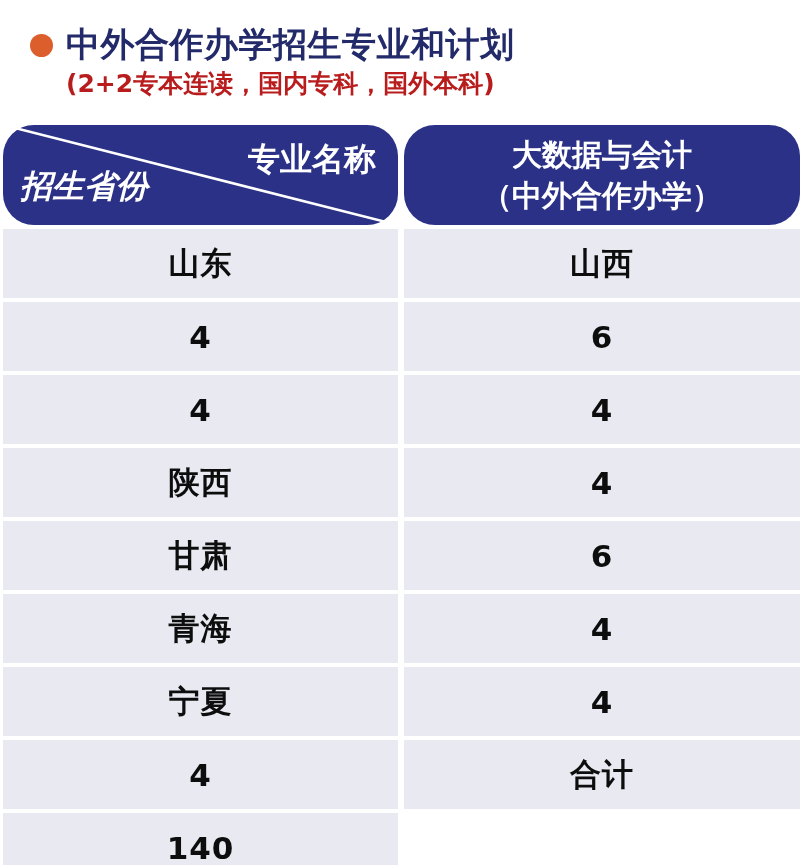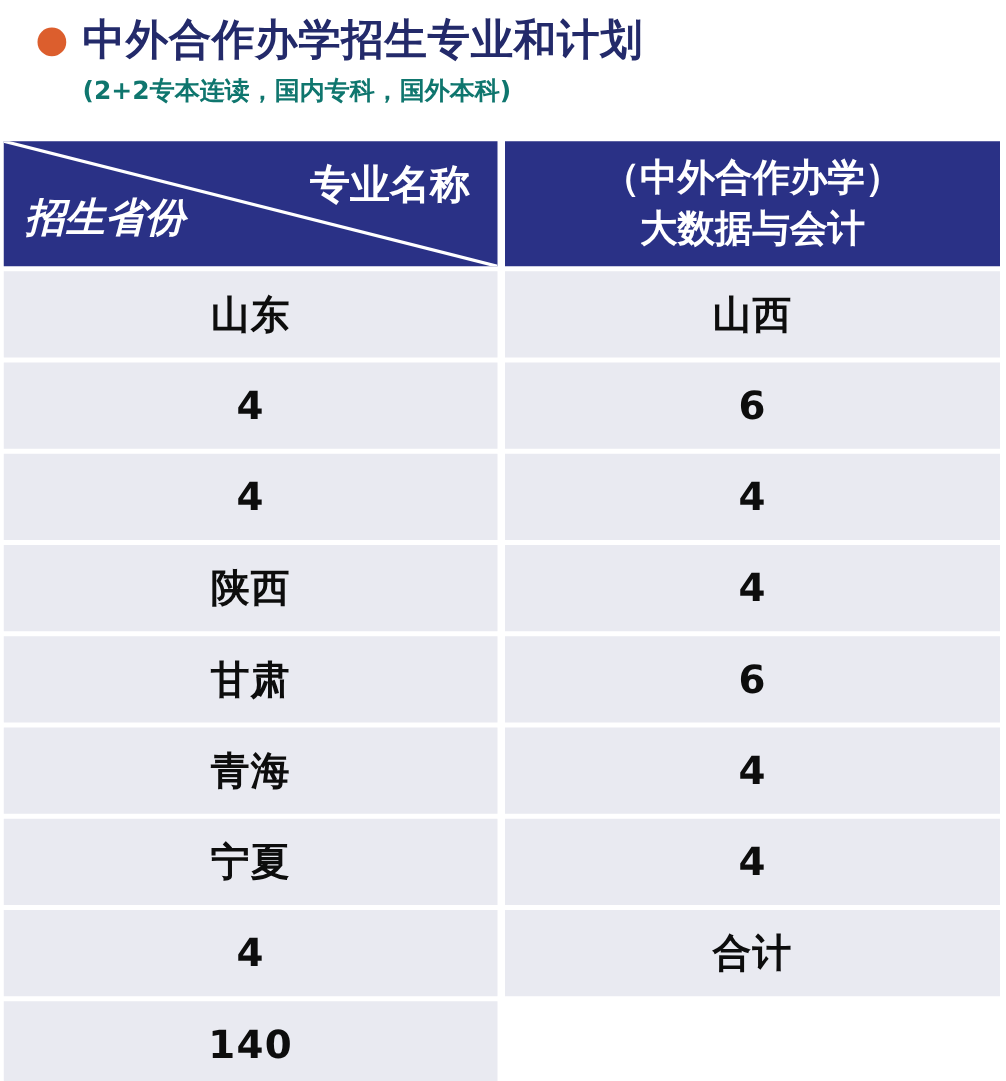--- a/index.html
+++ b/index.html
@@ -10,21 +10,21 @@
   }
   .page {
     position: relative;
     width: 805px;
     height: 865px;
     background: #ffffff;
     overflow: hidden;
   }
   
   .title-block {
-    padding: 12px 0 0 30px;
+    padding: 24px 0 0 30px;
   }
   .title-line {
     display: flex;
     align-items: center;
   }
   .bullet {
     width: 23px;
     height: 23px;
     border-radius: 50%;
     background: #DC5E2D;
@@ -36,40 +36,41 @@
     margin: 0;
     font-size: 34px;
     line-height: 40px;
     font-weight: bold;
     color: #232A6A;
     letter-spacing: 0.5px;
     white-space: nowrap;
   }
   .page-subtitle {
     margin: 2px 0 0 36px;
-    font-size: 20px;
+    font-size: 25px;
     line-height: 36px;
     font-weight: bold;
-    color: #0f766e;
+    color: #b91c1c;
     white-space: nowrap;
   }
   
   .table {
     margin: 23px 5px 0 3px;
     display: grid;
     grid-template-columns: 395px 396px;
     column-gap: 6px;
     row-gap: 4px;
   }
   .th {
     background: #2A3186;
     color: #ffffff;
     height: 100px;
     position: relative;
     font-weight: bold;
+    border-radius: 31px;
   }
   .th-left .diag {
     position: absolute;
     inset: 0;
     width: 100%;
     height: 100%;
     display: block;
   }
   .corner-top {
     position: absolute;
@@ -123,22 +124,22 @@
 
     <div class="th th-left">
       <svg class="diag" viewBox="0 0 395 100" preserveAspectRatio="none">
         <line x1="0" y1="0" x2="395" y2="100" stroke="#ffffff" stroke-width="2.6" vector-effect="non-scaling-stroke"></line>
       </svg>
       <span class="corner-top">专业名称</span>
       <span class="corner-bottom">招生省份</span>
     </div>
 
     <div class="th th-right">
+      <div>大数据与会计</div>
       <div>（中外合作办学）</div>
-      <div>大数据与会计</div>
     </div>
 
     <div class="td">山东</div>
 
     <div class="td">山西</div>
     <div class="td">4</div>
 
     <div class="td">6</div>
 
     <div class="td">4</div>

